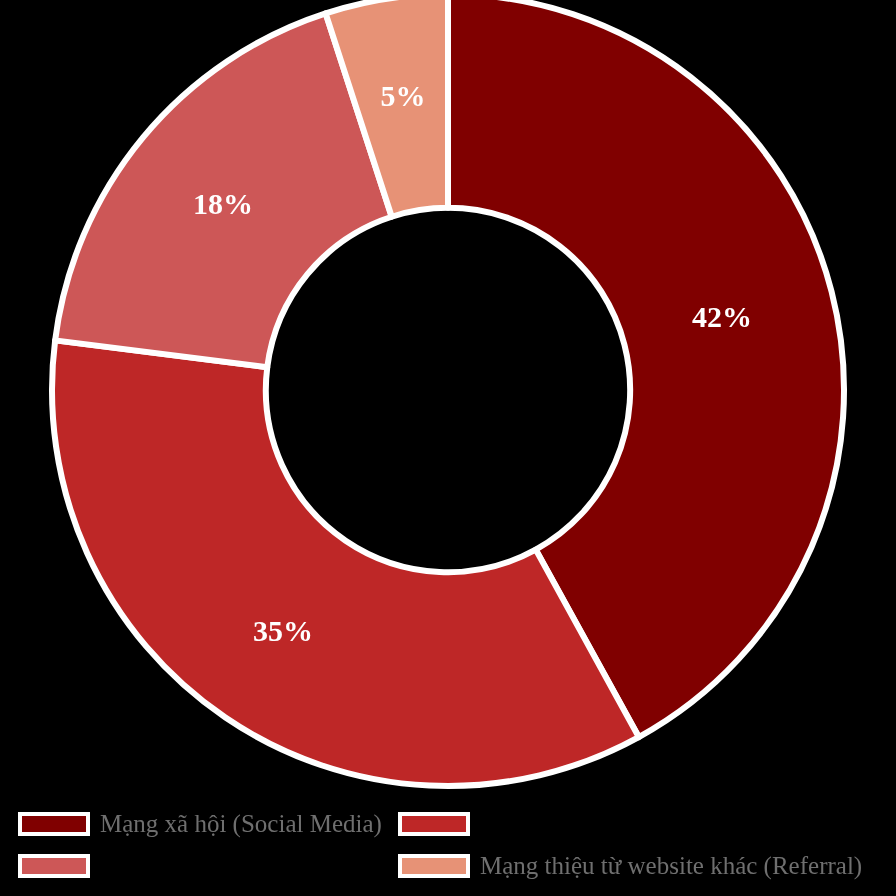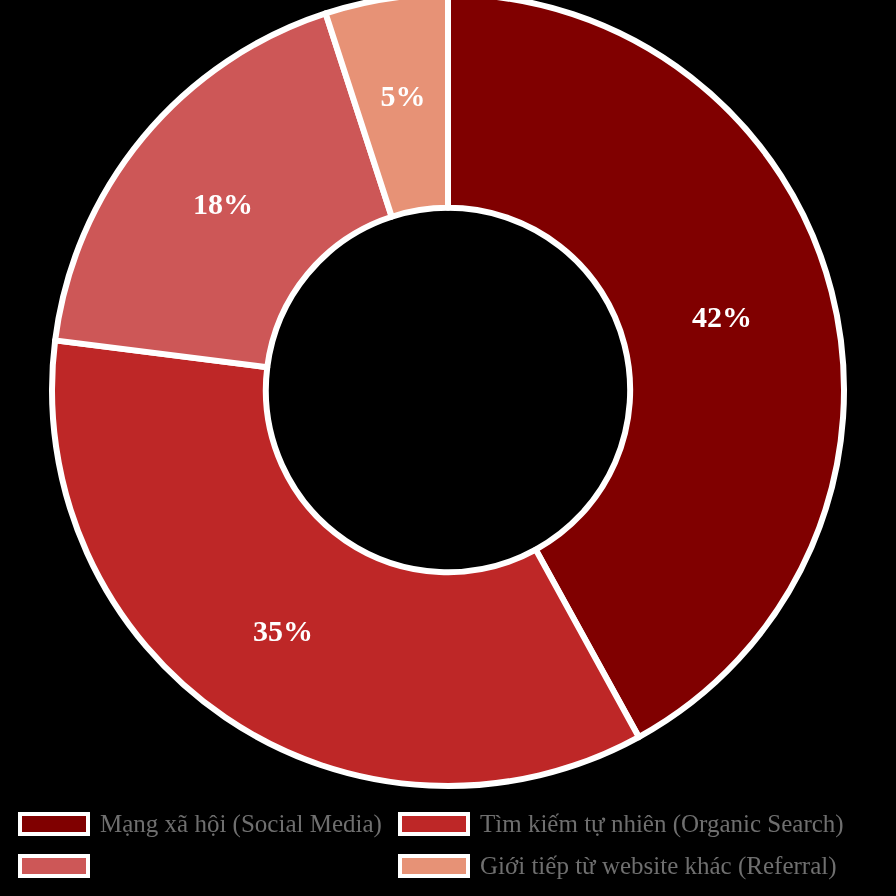--- a/index.html
+++ b/index.html
@@ -102,27 +102,26 @@
   </svg>
 
   <div id="legend">
     <div class="legend-row">
       <div class="legend-entry col-left">
         <span class="swatch" style="background: rgb(128, 0, 0);"></span>
         <span class="legend-label">Mạng xã hội (Social Media)</span>
       </div>
       <div class="legend-entry col-right">
         <span class="swatch" style="background: rgb(190, 39, 39);"></span>
-        <span class="legend-label">Tìm kiếm tự nhiên (Organic Search)</span>
       </div>
     </div>
     <div class="legend-row">
       <div class="legend-entry col-left">
         <span class="swatch" style="background: rgb(205, 87, 87);"></span>
       </div>
       <div class="legend-entry col-right">
         <span class="swatch" style="background: rgb(231, 146, 118);"></span>
-        <span class="legend-label">Giới tiếp từ website khác (Referral)</span>
+        <span class="legend-label">Mạng thiệu từ website khác (Referral)</span>
       </div>
     </div>
   </div>
 
 </div>
 
 </body></html>

